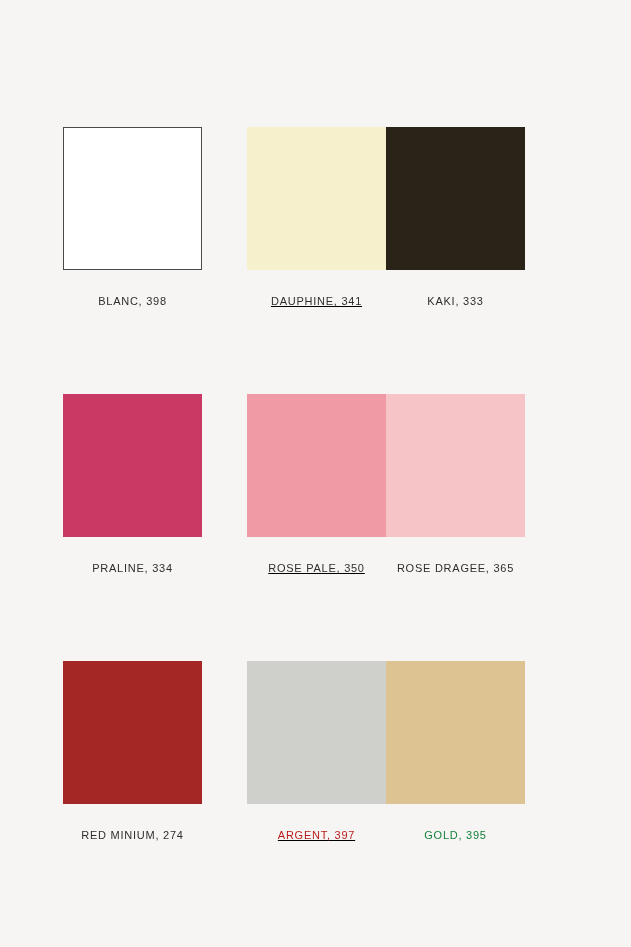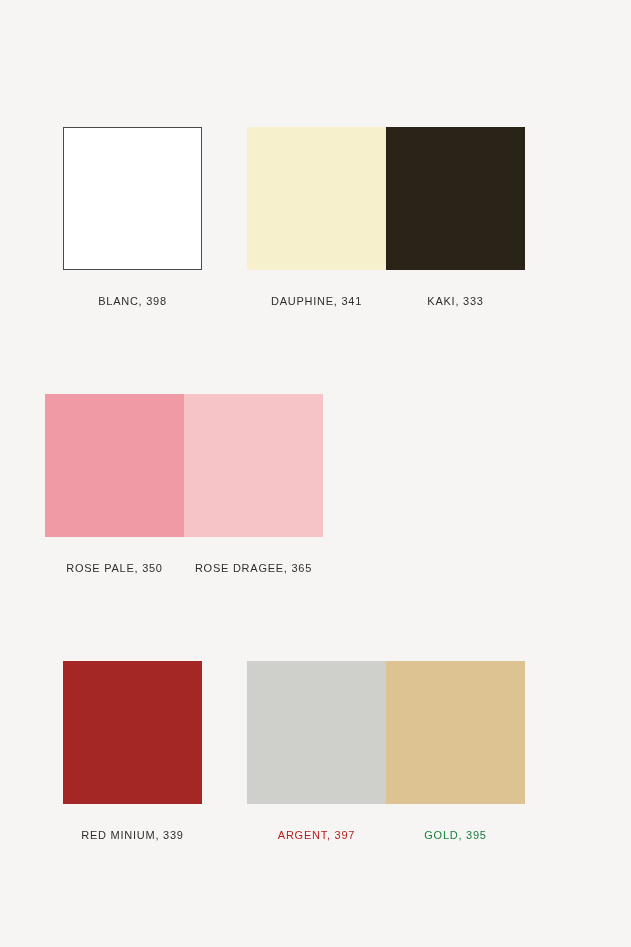--- a/index.html
+++ b/index.html
@@ -32,21 +32,21 @@
   .swatch-row.row-0 { margin-bottom: 0; }
 
   .swatch-cell {
     width: 139px;
     box-sizing: border-box;
     display: flex;
     flex-direction: column;
     align-items: center;
   }
   .swatch-cell.col-0 { margin-left: 63px; }
-  .swatch-cell.col-1 { margin-left: 45px; }
+  .swatch-cell.col-1 { margin-left: 45px; text-decoration: underline; }
   .swatch-cell.col-2 { }
 
   .swatch-chip {
     width: 139px;
     height: 143px;
     box-sizing: border-box;
     display: block;
   }
   .swatch-chip.bordered {
     border: 1px solid #4a4a4a;
@@ -82,36 +82,40 @@
     </div>
     <div class="swatch-cell col-2">
       <div class="swatch-chip" style="background-color: rgb(42, 35, 24);"></div>
       <div class="swatch-label" style="color: rgb(46, 46, 46);">KAKI, 333</div>
     </div>
   </div>
 
   <div class="row-gap-0"></div>
 
   <div class="swatch-row row-1">
+    <div class="swatch-cell col-0">
+      <div class="swatch-chip" style="background-color: rgb(201, 57, 99);"></div>
+      <div class="swatch-label" style="color: rgb(46, 46, 46);">PRALINE, 334</div>
+    </div>
     <div class="swatch-cell col-1">
       <div class="swatch-chip" style="background-color: rgb(240, 154, 165);"></div>
       <div class="swatch-label" style="color: rgb(46, 46, 46);">ROSE PALE, 350</div>
     </div>
     <div class="swatch-cell col-2">
       <div class="swatch-chip" style="background-color: rgb(246, 195, 198);"></div>
       <div class="swatch-label" style="color: rgb(46, 46, 46);">ROSE DRAGEE, 365</div>
     </div>
   </div>
 
   <div class="row-gap-1"></div>
 
   <div class="swatch-row row-2">
     <div class="swatch-cell col-0">
       <div class="swatch-chip" style="background-color: rgb(164, 39, 38);"></div>
-      <div class="swatch-label" style="color: rgb(46, 46, 46);">RED MINIUM, 339</div>
+      <div class="swatch-label" style="color: rgb(46, 46, 46);">RED MINIUM, 274</div>
     </div>
     <div class="swatch-cell col-1">
       <div class="swatch-chip" style="background-color: rgb(207, 208, 203);"></div>
       <div class="swatch-label" style="color: #b91c1c;">ARGENT, 397</div>
     </div>
     <div class="swatch-cell col-2">
       <div class="swatch-chip" style="background-color: rgb(220, 195, 145);"></div>
       <div class="swatch-label" style="color: #15803d;">GOLD, 395</div>
     </div>
   </div>

